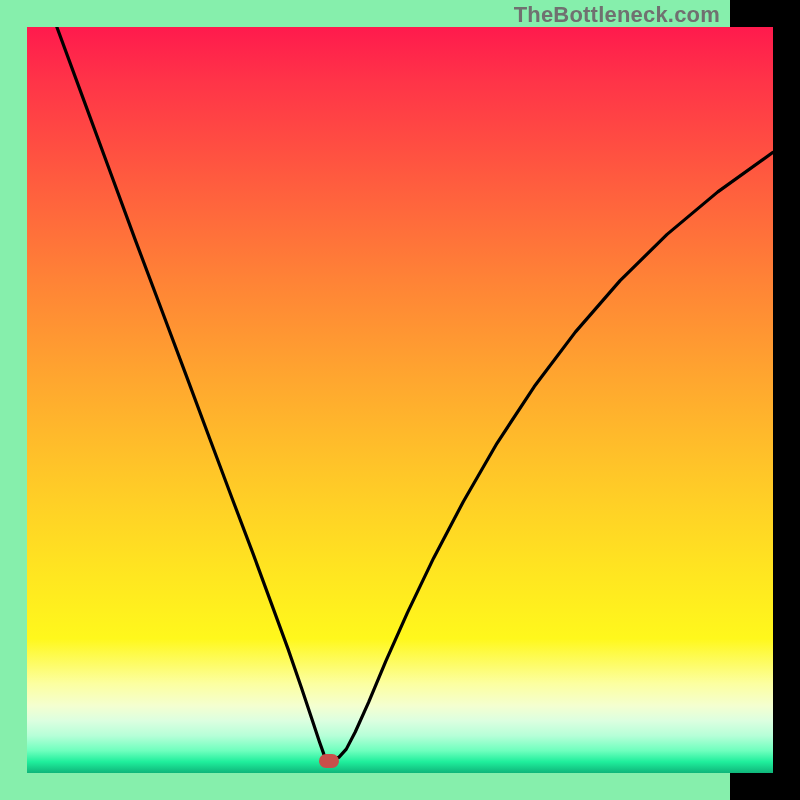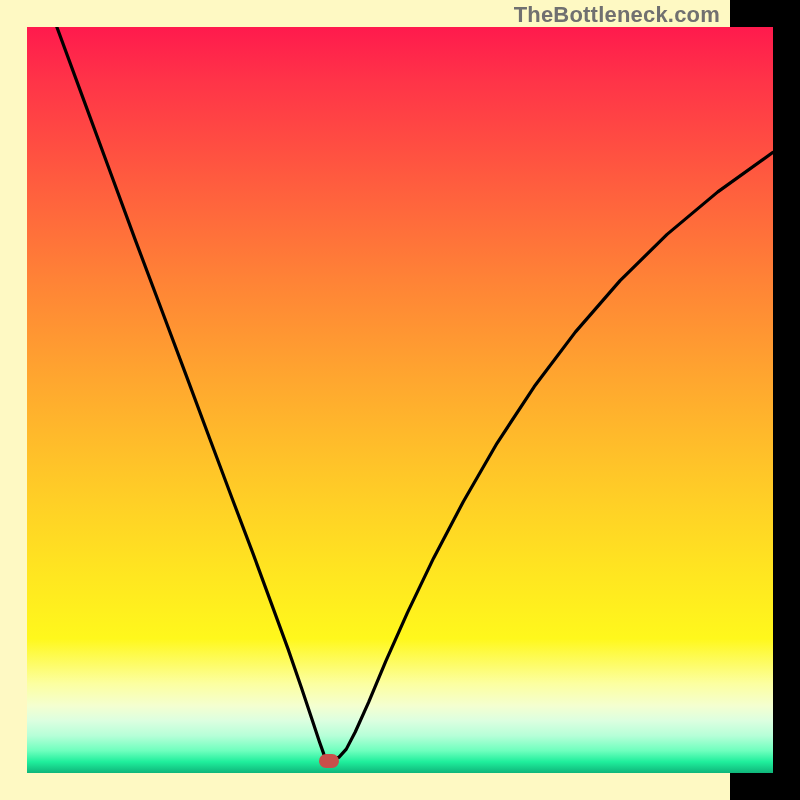--- a/index.html
+++ b/index.html
@@ -8,21 +8,21 @@
     width: 800px;
     height: 800px;
     overflow: hidden;
     background: #000;
     font-family: Arial, Helvetica, sans-serif;
   }
   .outer {
     position: relative;
     width: 730px;
     height: 800px;
-    background: #fef9c3;
+    background: #86efac;
   }
   .watermark {
     position: absolute;
     top: 2px;
     right: 10px;
     color: #707070;
     font-size: 22px;
     font-weight: 600;
     letter-spacing: 0.2px;
     z-index: 20;

